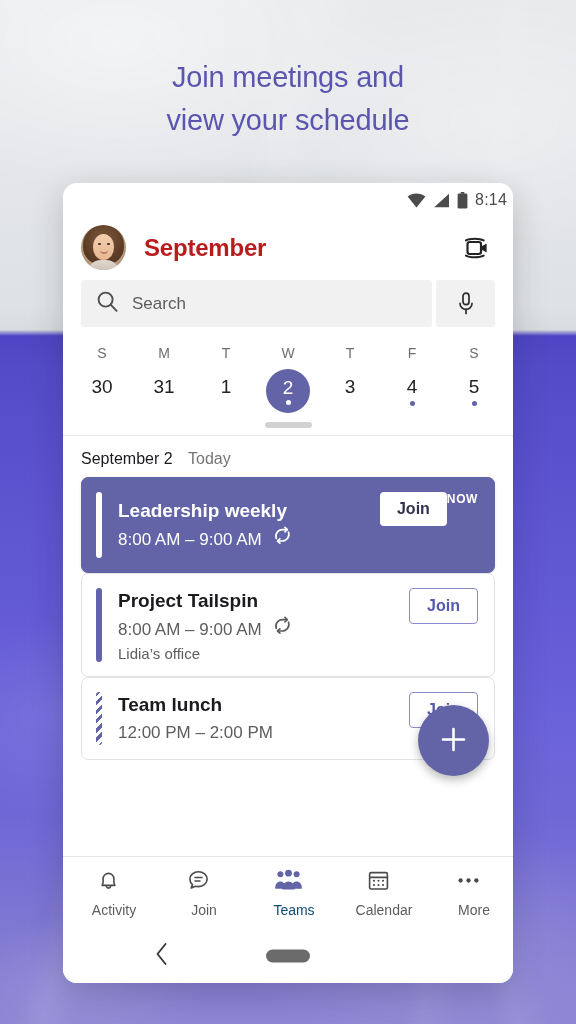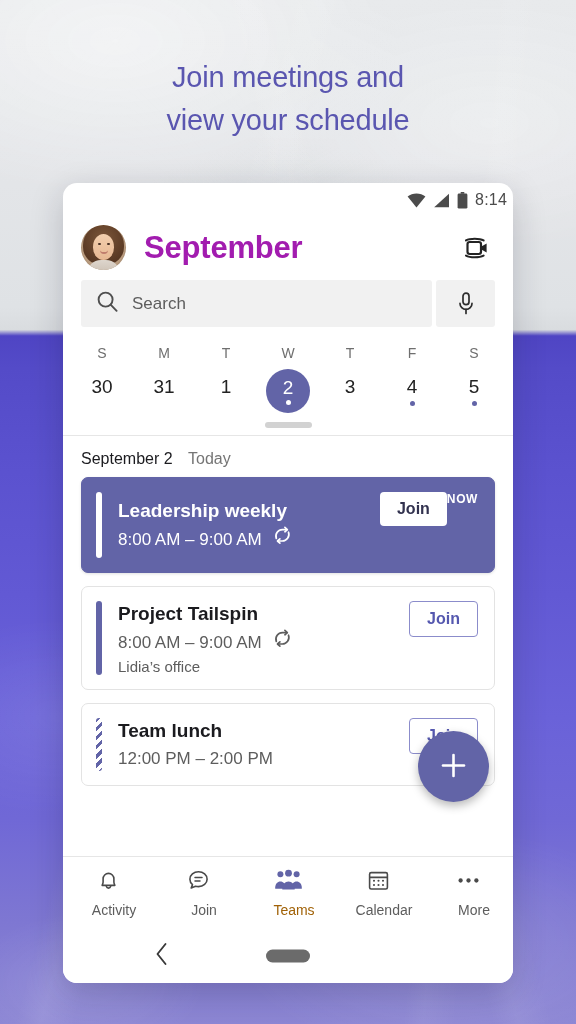--- a/index.html
+++ b/index.html
@@ -106,21 +106,21 @@
   .avatar .smile {
     position: absolute; left: 19px; top: 25px; width: 8px; height: 4px;
     border-bottom: 2px solid #c07e6d; border-radius: 0 0 8px 8px;
   }
   .avatar .body {
     position: absolute; left: 6px; bottom: -4px; width: 33px; height: 14px;
     border-radius: 14px 14px 0 0;
     background: linear-gradient(180deg,#ded6cd,#cbbfb2);
   }
   .month-title {
-    font-size: 31px; font-weight: bold; color: #a21caf; letter-spacing: -0.2px;
+    font-size: 24px; font-weight: bold; color: #b91c1c; letter-spacing: -0.2px;
     flex: 1 1 auto;
   }
   .hdr-icon { flex: 0 0 auto; display: flex; align-items: center; padding-right: 3px; }
 
   
   .search-row {
     display: flex; gap: 4px; padding: 4px 18px 10px 18px;
   }
   .search-box {
     flex: 1 1 auto; height: 47px; background: #f1f1f1; border-radius: 3px;
@@ -164,21 +164,21 @@
   
   .agenda { padding: 14px 18px 0 18px; }
   .agenda-date {
     font-size: 16px; color: #1b1b1f; font-weight: normal; display: inline;
   }
   .agenda-today { font-size: 16px; color: #757575; margin-left: 11px; }
 
   .cards { padding: 9px 18px 0 18px; position: relative; }
   .card {
     position: relative; display: flex; align-items: stretch;
-    border-radius: 7px; margin-bottom: 13px; background: #fff;
+    border-radius: 7px; background: #fff;
     border: 1px solid #e3e3e3; min-height: 80px;
     padding: 14px 16px 14px 14px;
   }
   .card.current {
     background: #6264a7; border-color: #6264a7; min-height: 96px;
     box-shadow: 0 1px 3px rgba(0,0,0,.12);
   }
   .bar { width: 6px; border-radius: 4px; flex: 0 0 auto; margin-right: 16px; }
   .bar.white { background: #ffffff; }
   .bar.solid { background: #6264a7; }
@@ -220,21 +220,21 @@
   
   .bottom-nav {
     position: absolute; left: 0; right: 0; bottom: 55px;
     height: 72px; border-top: 1px solid #e6e6e6; background: #fff;
     display: flex; align-items: center;
   }
   .nav-item {
     flex: 1 1 0; display: flex; flex-direction: column; align-items: center; gap: 5px;
   }
   .nav-label { font-size: 14px; color: #5d5d5d; margin-left: 12px; }
-  .nav-item.active .nav-label { color: #a16207; }
+  .nav-item.active .nav-label { color: #0c4a6e; }
 
   
   .android-nav {
     position: absolute; left: 0; right: 0; bottom: 0; height: 55px;
     background: #fff; display: flex; align-items: center;
   }
   .an-back { position: absolute; left: 91px; top: 50%; transform: translateY(-50%); }
   .an-pill {
     position: absolute; left: 50%; top: 50%; transform: translate(-50%,-50%);
     width: 44px; height: 13px; border-radius: 8px; background: #6b6b6b;

